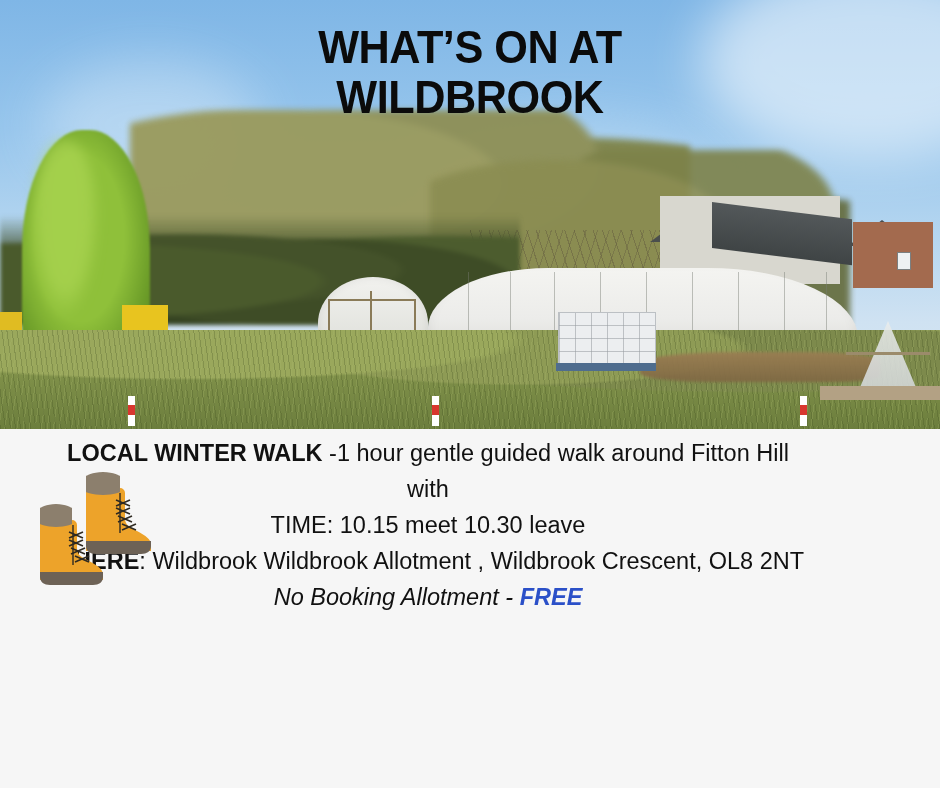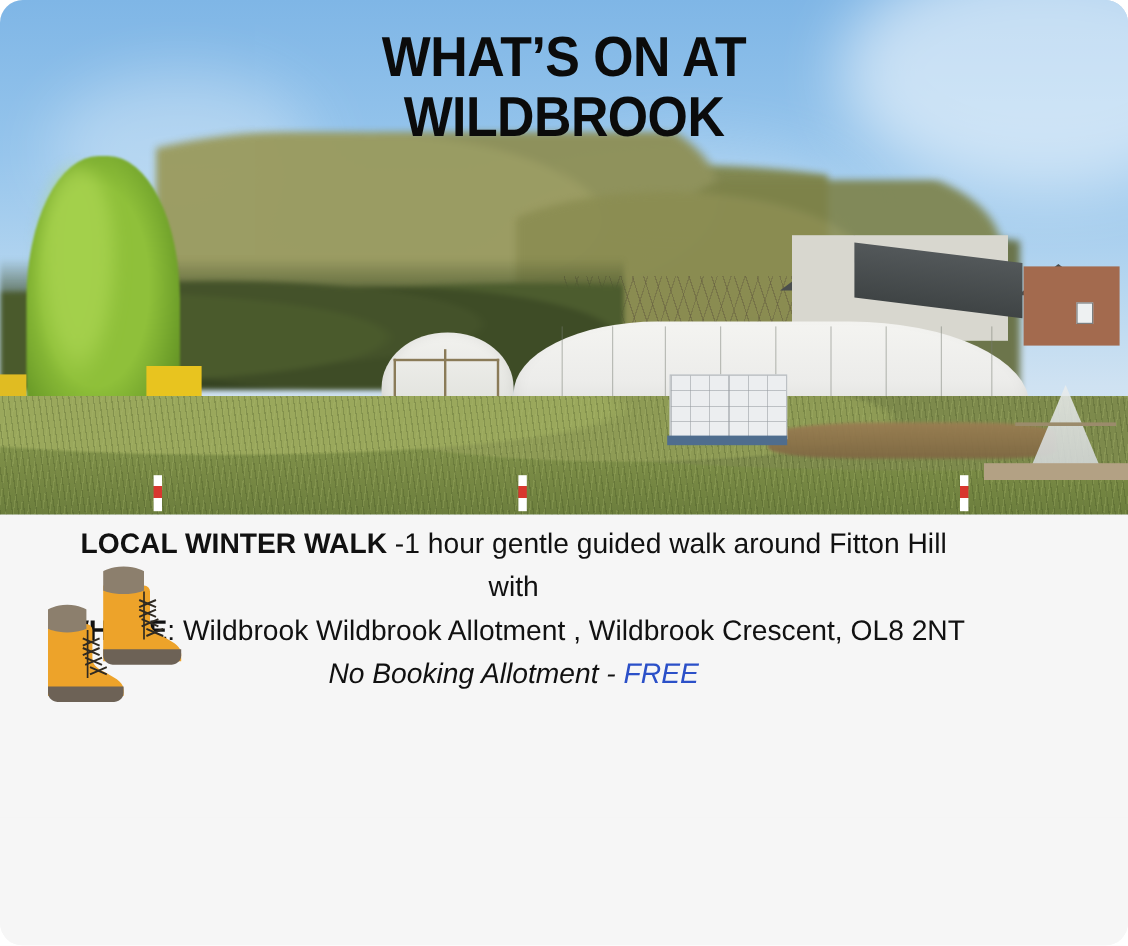--- a/index.html
+++ b/index.html
@@ -12,21 +12,20 @@
     height: 788px;
     font-family: "Liberation Sans", sans-serif;
     overflow: hidden;
   }
   .poster {
     position: relative;
     width: 940px;
     height: 788px;
     background: #f6f6f6;
     overflow: hidden;
-    border-radius: 19px;
   }
 
   
   .photo {
     position: absolute;
     left: 0; top: 0;
     width: 940px; height: 429px;
     overflow: hidden;
     background: linear-gradient(180deg, #7fb6e6 0%, #96c5ec 30%, #b5d6f0 55%, #cfe2f2 75%, #dce8f0 100%);
   }
@@ -269,21 +268,21 @@
     left: 0; top: 6px; width: 792px;
     text-align: center;
     color: #111111;
     font-size: 23.5px;
     line-height: 36px;
     padding-left: 32px;
   }
   .line { display: block; padding: 0 14px; }
   .l-bold { font-weight: bold; }
   .l-italic { font-style: italic; }
-  .free { color: #2b50c8; font-weight: normal; font-style: italic; }
+  .free { color: #2b50c8; font-weight: bold; font-style: italic; }
 
   
   .boots {
     position: absolute;
     left: 24px; top: 462px;
     width: 132px; height: 132px;
     z-index: 4;
   }
 
   
@@ -356,20 +355,21 @@
     <div class="marker" style="left:432px; top:396px;"></div>
     <div class="marker" style="left:800px; top:396px;"></div>
   </div>
 
   <div class="title">WHAT’S ON AT
 WILDBROOK</div>
 
   <div class="body-area">
     <div class="lines">
       <span class="line"><b class="l-bold">LOCAL WINTER WALK</b><span> -1 hour gentle guided walk around Fitton Hill with</span></span>
+      <span class="line">TIME: 10.15 meet 10.30 leave</span>
       <span class="line"><b class="l-bold">WHERE</b><span>: Wildbrook Wildbrook Allotment , Wildbrook Crescent, OL8 2NT</span></span>
       <span class="line l-italic"><span>No Booking Allotment - </span><span class="free">FREE</span></span>
     </div>
   </div>
 
   <svg class="boots" viewBox="0 0 132 132">
 
     <g>
       <path d="M62 26 h34 a5 5 0 0 1 5 5 v26 c0 6 6 9 12 12 c9 5 14 8 14 14 v6 H62 Z" fill="#eda32a"></path>
       <path d="M62 79 h65 v5 c0 5 -4 8 -10 8 H72 c-6 0 -10 -3 -10 -8 Z" fill="#6d6256"></path>

